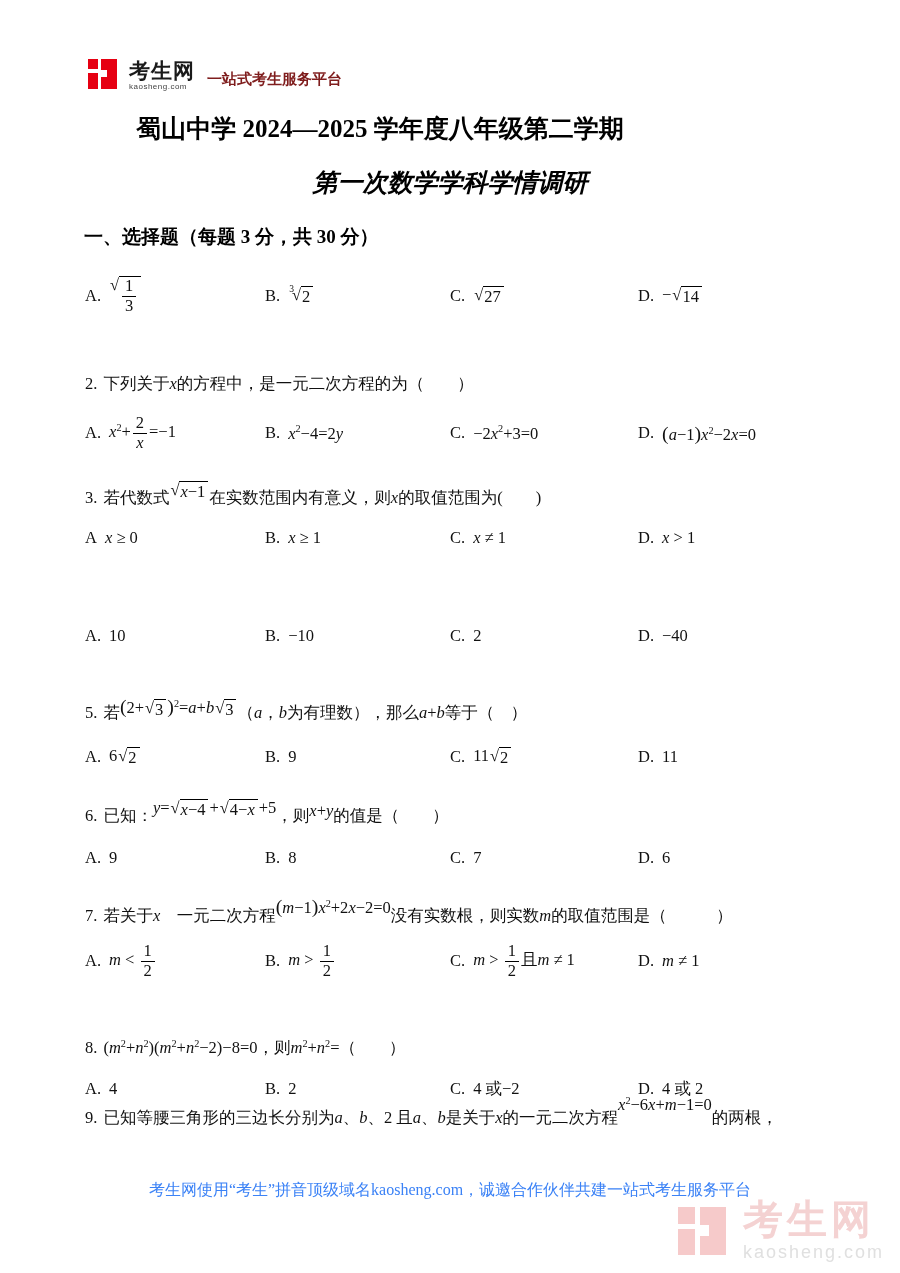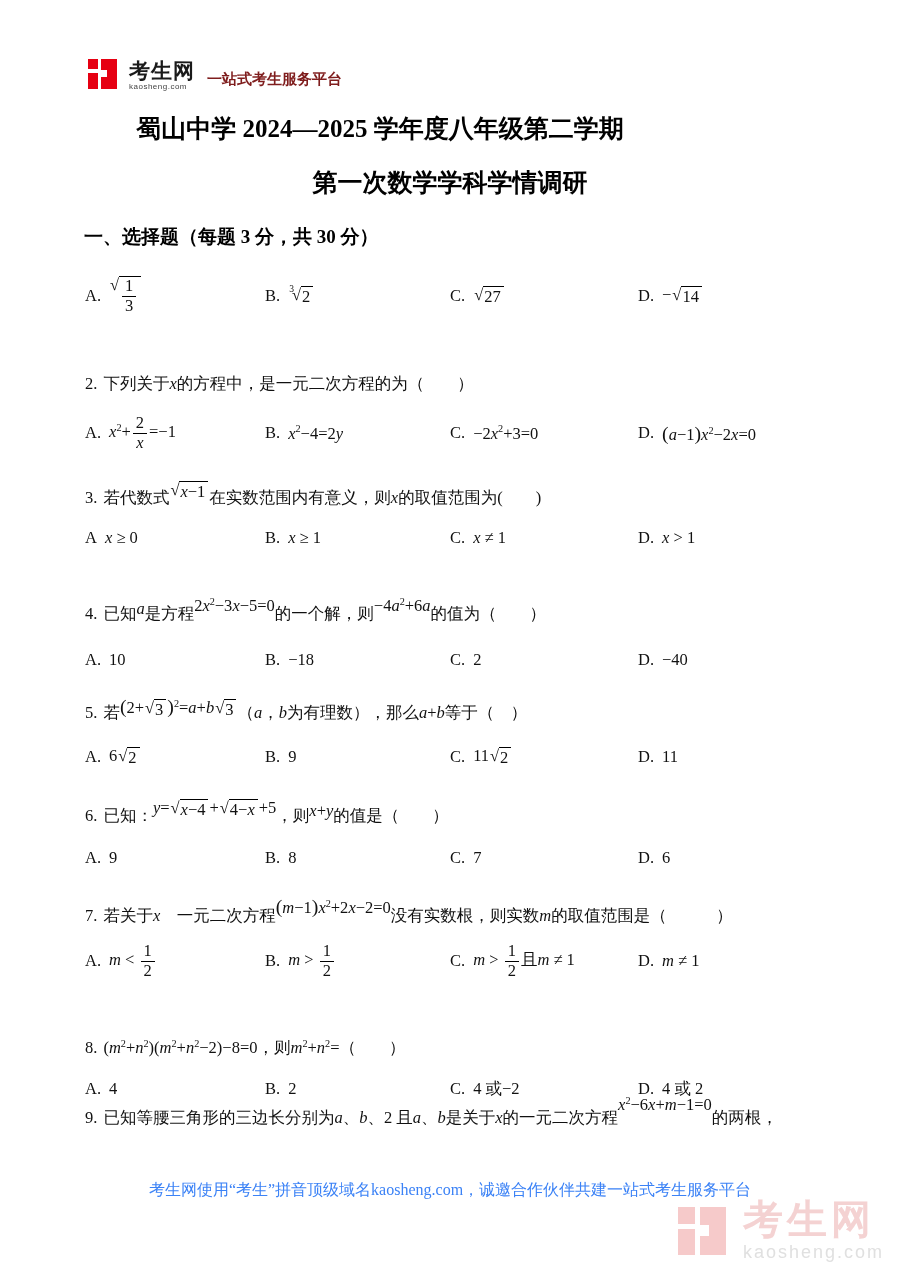--- a/index.html
+++ b/index.html
@@ -14,21 +14,21 @@
   .logo-icon .b1{left:0;top:4px;width:10px;height:10px;}
   .logo-icon .b2{left:0;top:18px;width:10px;height:16px;}
   .logo-icon .b3{left:13px;top:4px;width:16px;height:30px;}
   .logo-icon .notch{position:absolute;left:13px;top:15px;width:6px;height:7px;background:#fff;}
   .logo-textcol{display:flex;flex-direction:column;line-height:1;}
   .logo-name{font-size:21px;font-weight:700;color:#1a1a1a;letter-spacing:1px;font-family:"Liberation Sans","DejaVu Sans",sans-serif;}
   .logo-domain{font-size:8px;color:#444;margin-top:2px;letter-spacing:.5px;font-family:"Liberation Sans","DejaVu Sans",sans-serif;}
   .logo-tagline{font-size:15px;font-weight:700;color:#7f1d1d;margin-left:12px;margin-bottom:2px;font-family:"Liberation Sans","DejaVu Sans",sans-serif;}
   
   .title1{position:absolute;top:112px;left:0;width:760px;text-align:center;font-size:25px;font-weight:700;color:#000;}
-  .title2{position:absolute;top:166px;left:0;width:900px;text-align:center;font-size:25px;font-weight:700;color:#000;}
+  .title2{position:absolute;top:166px;left:0;width:900px;text-align:center;font-size:25px;font-weight:700;color:#000;font-style:italic;}
   .section-heading{position:absolute;top:224px;left:84px;font-size:19px;font-weight:700;color:#000;}
   
   .question{position:absolute;left:85px;width:740px;}
   .qstemline{font-size:16.5px;line-height:1.45;}
   .qnum{margin-right:6px;}
   .options{display:grid;grid-template-columns:180px 185px 188px auto;align-items:center;font-size:16.5px;}
   .opt{display:flex;align-items:center;}
   .olabel{margin-right:8px;}
   var{font-style:italic;font-family:"Liberation Serif","DejaVu Serif",serif;}
   sup{font-size:.62em;}
@@ -161,31 +161,28 @@
           <span class="olabel">C.</span>
           <span class="omath"><var>x</var> ≠ 1</span>
         </div>
         <div class="opt">
           <span class="olabel">D.</span>
           <span class="omath"><var>x</var> &gt; 1</span>
         </div>
       </div>
   </div>
     <div class="question" style="top: 602px;">
-    <div class="qstemline">
-      <span class="qnum">4.</span><span class="qstem">已知<var class="upsmall">a</var>是方程<span class="up">2<var>x</var><sup>2</sup>−3<var>x</var>−5=0</span>的一个解，则<span class="up">−4<var>a</var><sup>2</sup>+6<var>a</var></span>的值为（  ）</span>
-    </div>
     <div class="options" style="margin-top: 24px;">
         <div class="opt">
           <span class="olabel">A.</span>
           <span class="omath">10</span>
         </div>
         <div class="opt">
           <span class="olabel">B.</span>
-          <span class="omath">−18</span>
+          <span class="omath">−10</span>
         </div>
         <div class="opt">
           <span class="olabel">C.</span>
           <span class="omath">2</span>
         </div>
         <div class="opt">
           <span class="olabel">D.</span>
           <span class="omath">−40</span>
         </div>
       </div>

